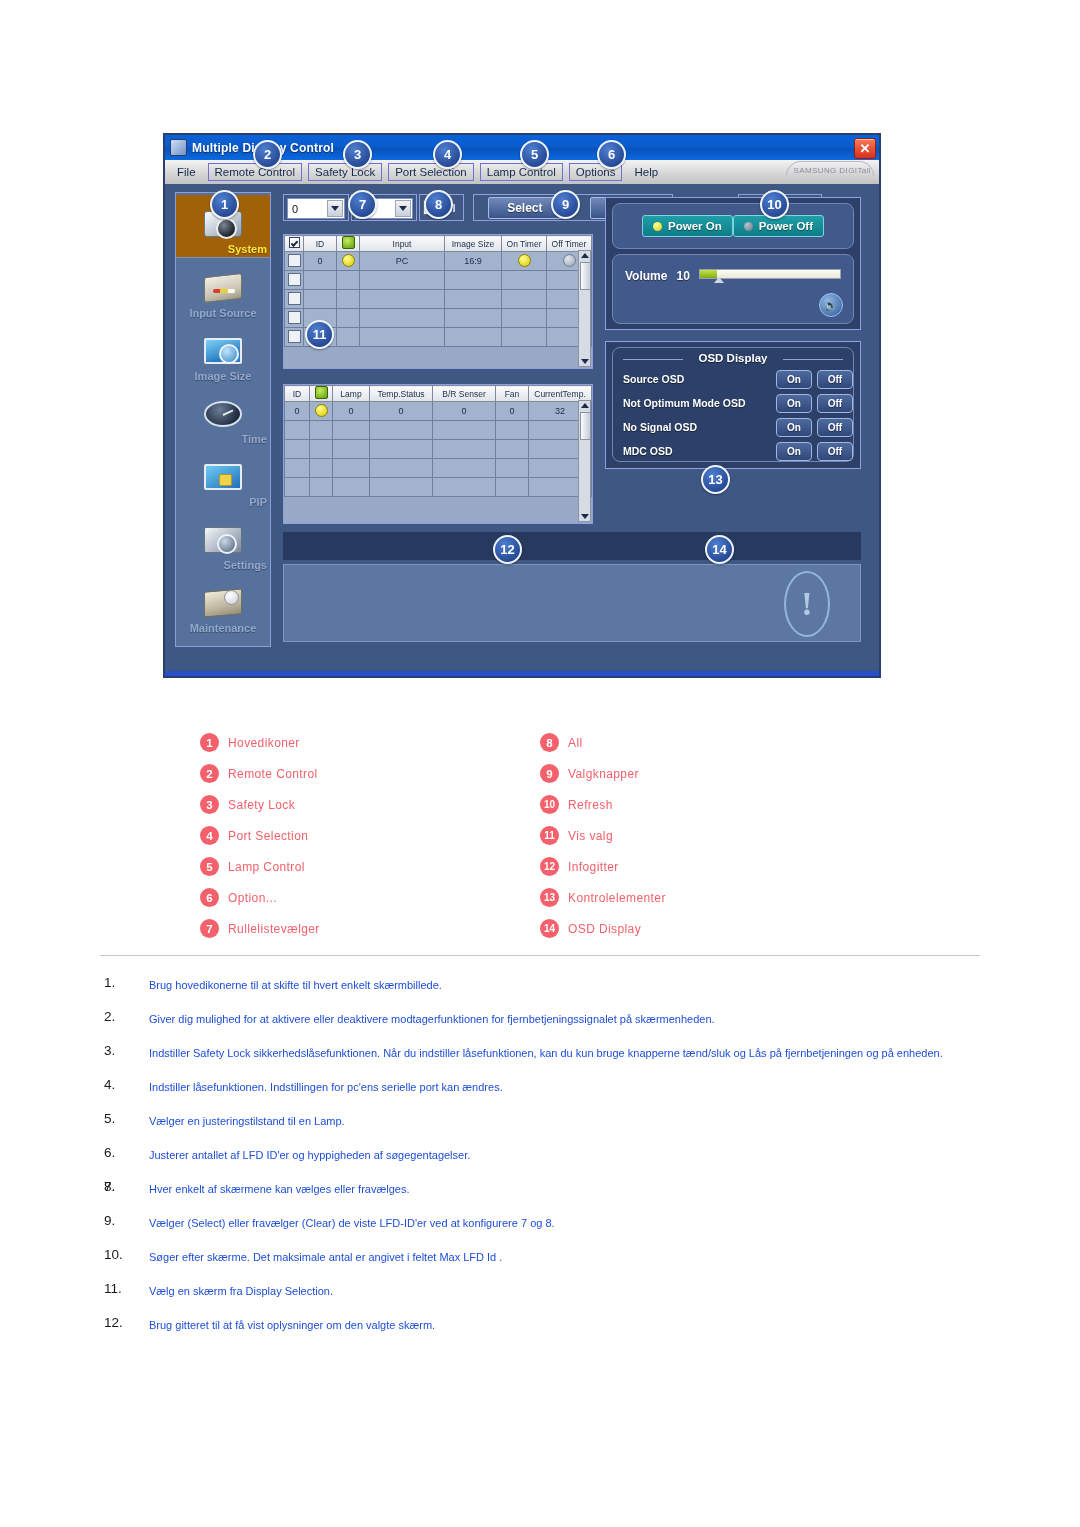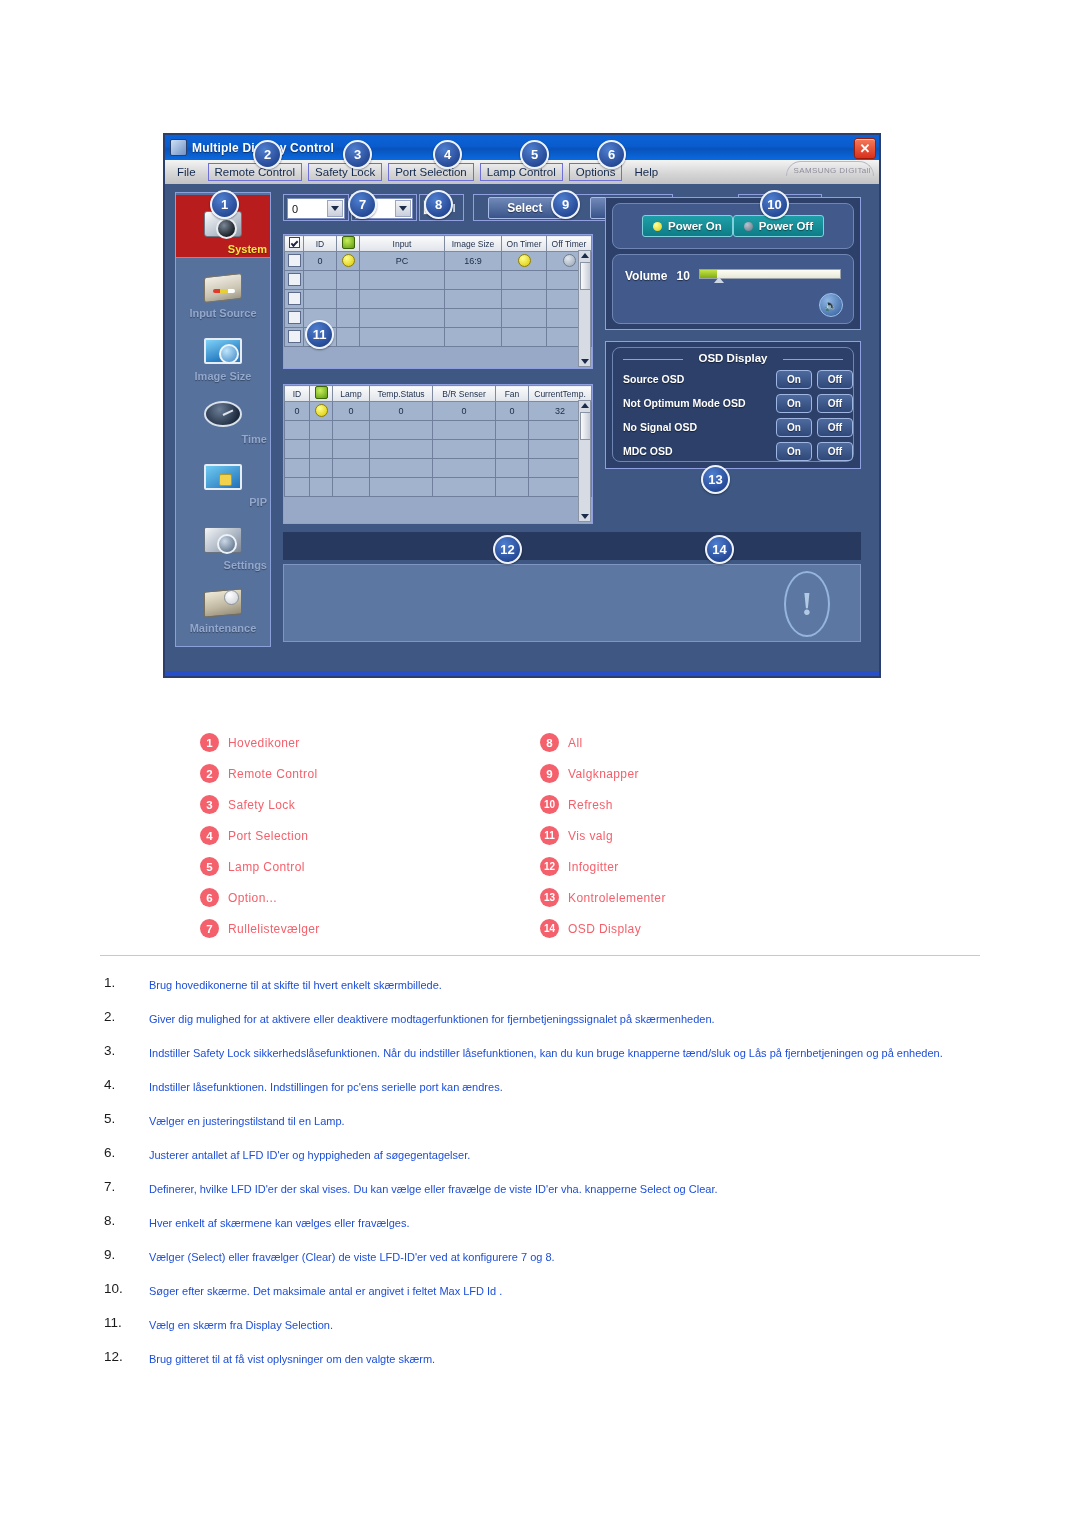--- a/index.html
+++ b/index.html
@@ -71,21 +71,21 @@
     background:#56719c;
     border:1px solid #8b9fd8;
     box-sizing:border-box;
     padding-top:2px;
   }
   .side-item{
     height:63px;position:relative;
     display:flex;flex-direction:column;align-items:center;justify-content:flex-end;
     padding-bottom:2px;box-sizing:border-box;
   }
-  .side-item.active{background:#b91c1c;border-bottom:1px solid #7d92cc;}
+  .side-item.active{background:#a16207;border-bottom:1px solid #7d92cc;}
   .side-label{
     font-size:11px;font-weight:bold;color:#93a8cc;
     text-shadow:0 1px 1px rgba(0,0,0,.35);
     width:100%;text-align:center;line-height:11px;
   }
   .side-item.active .side-label{color:#ffe73d;}
   .side-item .side-label.r{text-align:right;padding-right:6px;}
   .icn{width:46px;height:36px;position:relative;margin-bottom:1px;}
   .icn .b1{position:absolute;inset:4px 4px 6px 4px;border-radius:3px;}
   .icn-system .b1{background:linear-gradient(150deg,#fdfdfd,#b9c3cf 60%,#8e99a8);border:1px solid #6d7683;}
@@ -661,19 +661,19 @@
 
 <hr class="sep">
 
 <div id="notes">
   <div class="note"><span class="num">1.</span><span class="txt">Brug hovedikonerne til at skifte til hvert enkelt skærmbillede.</span></div>
   <div class="note"><span class="num">2.</span><span class="txt">Giver dig mulighed for at aktivere eller deaktivere modtagerfunktionen for fjernbetjeningssignalet på skærmenheden.</span></div>
   <div class="note"><span class="num">3.</span><span class="txt">Indstiller Safety Lock sikkerhedslåsefunktionen. Når du indstiller låsefunktionen, kan du kun bruge knapperne tænd/sluk og Lås på fjernbetjeningen og på enheden.</span></div>
   <div class="note"><span class="num">4.</span><span class="txt">Indstiller låsefunktionen. Indstillingen for pc'ens serielle port kan ændres.</span></div>
   <div class="note"><span class="num">5.</span><span class="txt">Vælger en justeringstilstand til en Lamp.</span></div>
   <div class="note"><span class="num">6.</span><span class="txt">Justerer antallet af LFD ID'er og hyppigheden af søgegentagelser.</span></div>
-  <div class="note"><span class="num">7.</span><span class="txt">Definerer, hvilke LFD ID'er der skal vises. Du kan vælge eller fravælge de viste ID'er vha. knapperne Select og Clear.</span></div>
+  <div class="note"><span class="num">7.</span></div>
   <div class="note"><span class="num">8.</span><span class="txt">Hver enkelt af skærmene kan vælges eller fravælges.</span></div>
   <div class="note"><span class="num">9.</span><span class="txt">Vælger (Select) eller fravælger (Clear) de viste LFD-ID'er ved at konfigurere 7 og 8.</span></div>
   <div class="note"><span class="num">10.</span><span class="txt">Søger efter skærme. Det maksimale antal er angivet i feltet Max LFD Id .</span></div>
   <div class="note"><span class="num">11.</span><span class="txt">Vælg en skærm fra Display Selection.</span></div>
   <div class="note"><span class="num">12.</span><span class="txt">Brug gitteret til at få vist oplysninger om den valgte skærm.</span></div>
 </div>
 
 </body></html>

